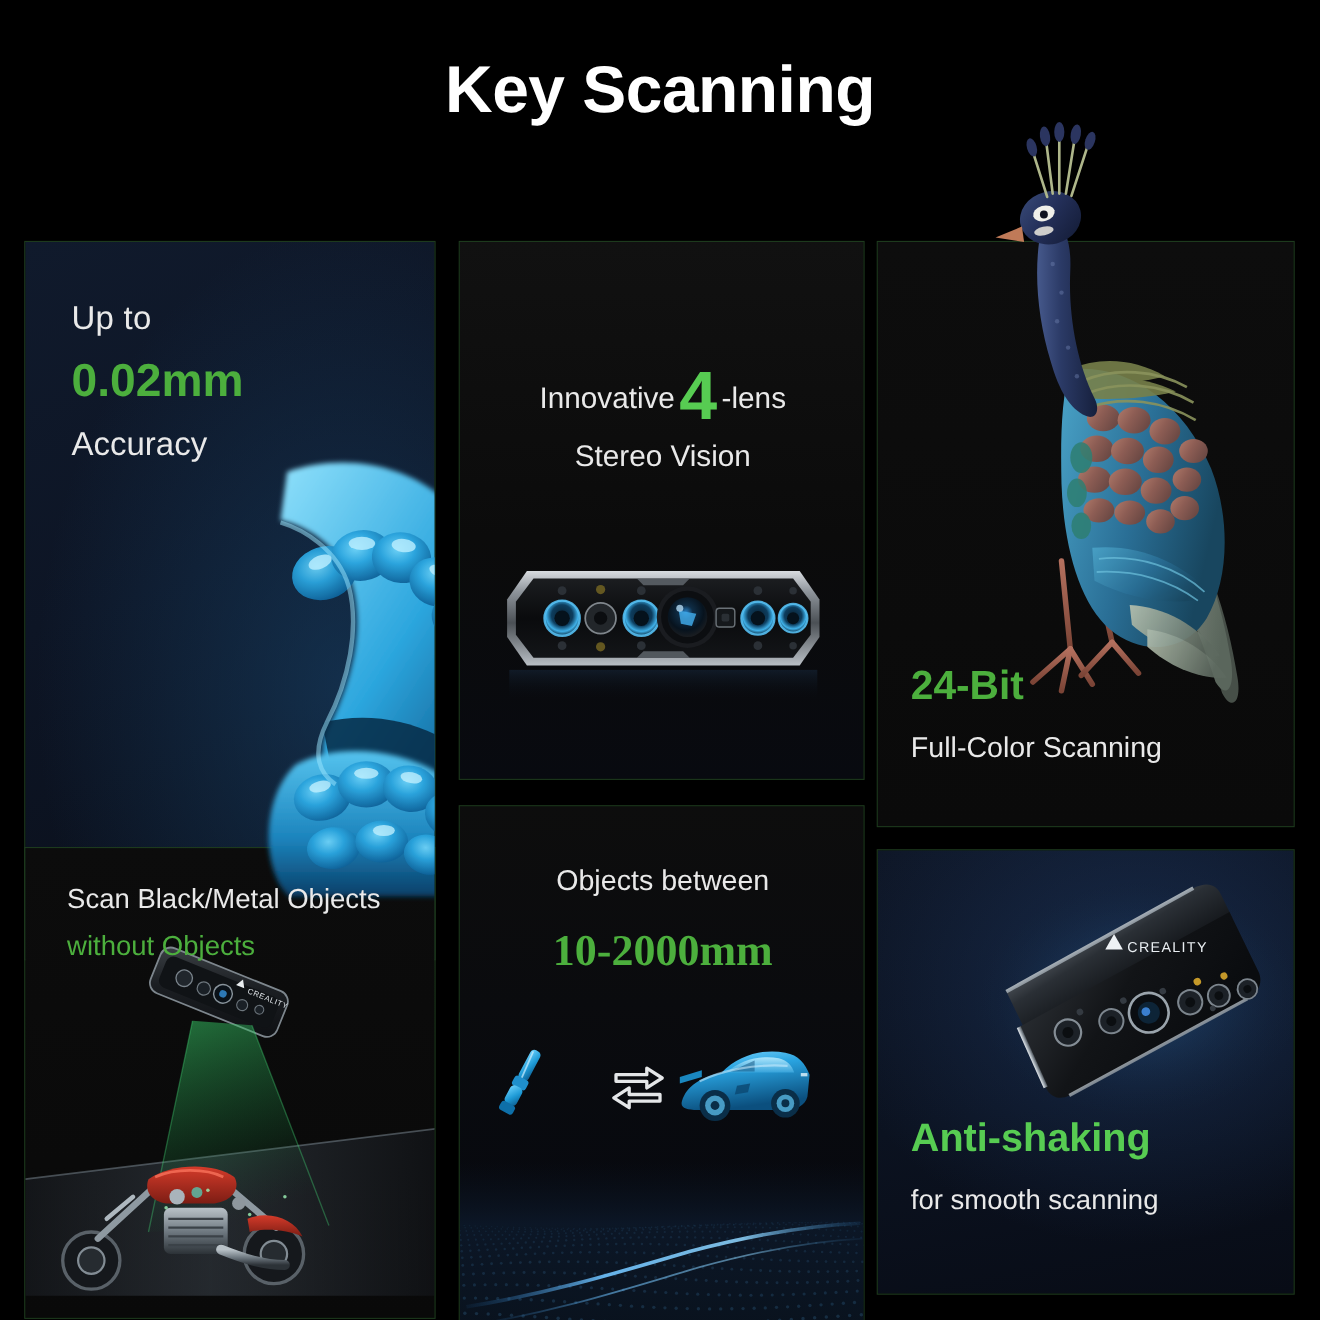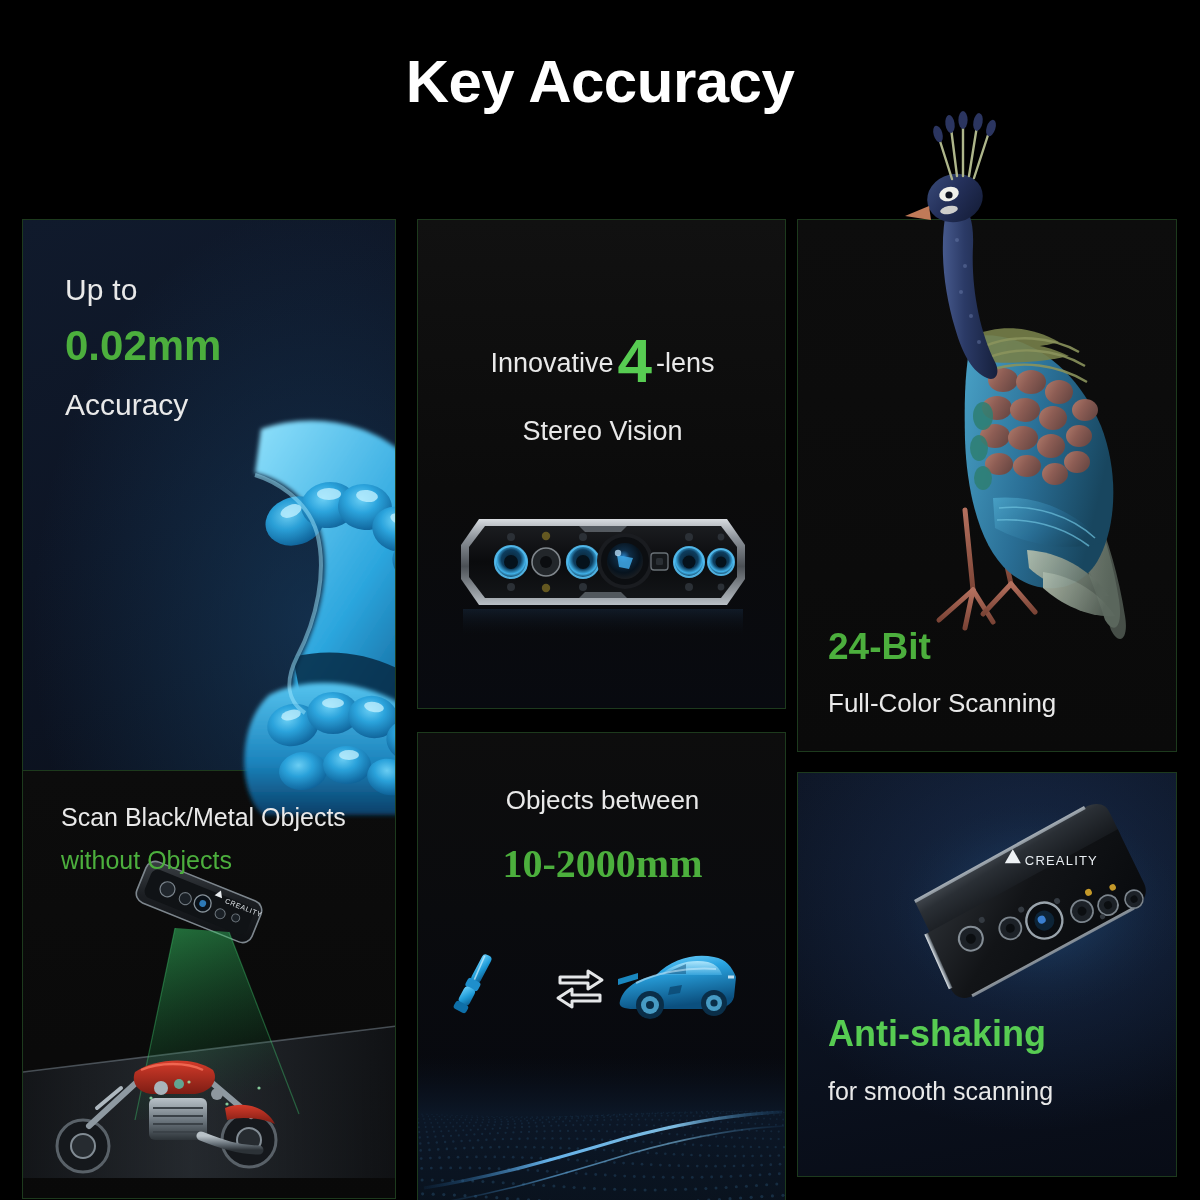--- a/index.html
+++ b/index.html
@@ -54,30 +54,30 @@
   .teeth{position:absolute;left:120px;top:175px;width:320px;height:420px;z-index:10;}
 
   
   #card-lens{
     left:417px;top:219px;width:369px;height:490px;
     background:linear-gradient(180deg,#111111 0%,#0b0b0b 55%,#080a10 100%);
   }
   #card-lens .txt{left:0;top:110px;width:369px;text-align:center;}
   #card-lens .row1{font-size:27px;line-height:1;}
   #card-lens .big4{font-size:62px;font-weight:bold;vertical-align:-10px;margin:0 4px;}
-  #card-lens .row2{font-size:27px;margin-top:24px;}
+  #card-lens .row2{font-size:27px;margin-top:8px;}
   .scanner-wrap{position:absolute;left:35px;top:285px;width:300px;height:130px;z-index:10;}
 
   
   #card-color{
     left:797px;top:219px;width:380px;height:533px;
     background:linear-gradient(180deg,#0d0d0d 0%,#0a0a0a 100%);
   }
   #card-color .txt{left:30px;top:382px;}
-  #card-color .l1{font-size:37px;font-weight:bold;margin-top:24px;}
+  #card-color .l1{font-size:37px;font-weight:bold;}
   #card-color .l2{font-size:26px;margin-top:20px;}
   .peacock-holder{position:absolute;left:797px;top:80px;width:380px;height:640px;z-index:30;pointer-events:none;overflow:visible;}
 
   
   #card-black{
     left:22px;top:770px;width:374px;height:429px;
     background:linear-gradient(180deg,#0c0c0c 0%,#090909 100%);
   }
   #card-black .txt{left:38px;top:32px;}
   #card-black .l1{font-size:25px;}
@@ -107,21 +107,21 @@
   #card-shake .l2{font-size:25px;margin-top:22px;}
   .handheld{position:absolute;left:88px;top:10px;width:300px;height:260px;z-index:10;}
 
   svg{display:block;overflow:visible;}
 </style>
 </head>
 <body>
 
 <div class="stage">
 
-  <div class="page-title">Key Accuracy</div>
+  <div class="page-title">Key Scanning</div>
 
   <div class="card" id="card-accuracy">
 
     <svg class="teeth" viewBox="0 0 320 420">
       <defs>
         <radialGradient id="tg1" cx="42%" cy="34%" r="70%">
           <stop offset="0%" stop-color="#6fd2f7"></stop>
           <stop offset="42%" stop-color="#2ba4dd"></stop>
           <stop offset="100%" stop-color="#0d5f96"></stop>
         </radialGradient>

